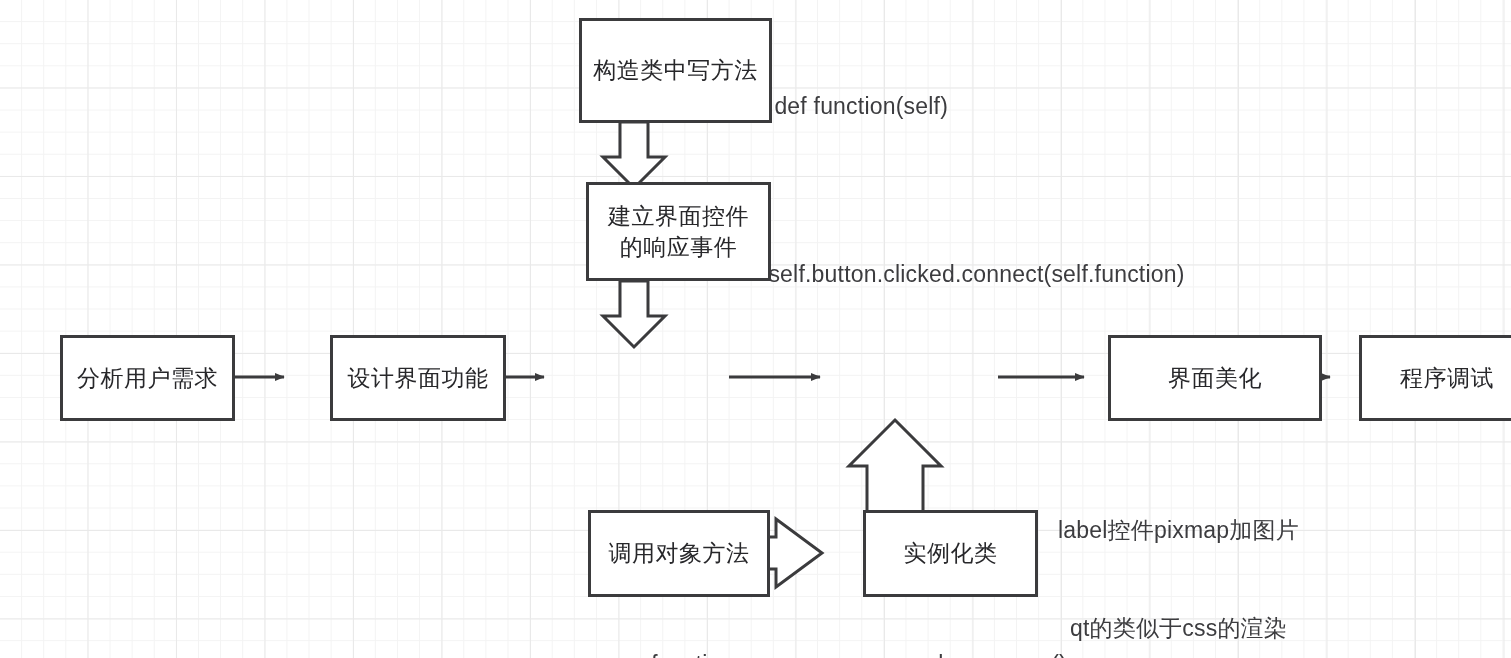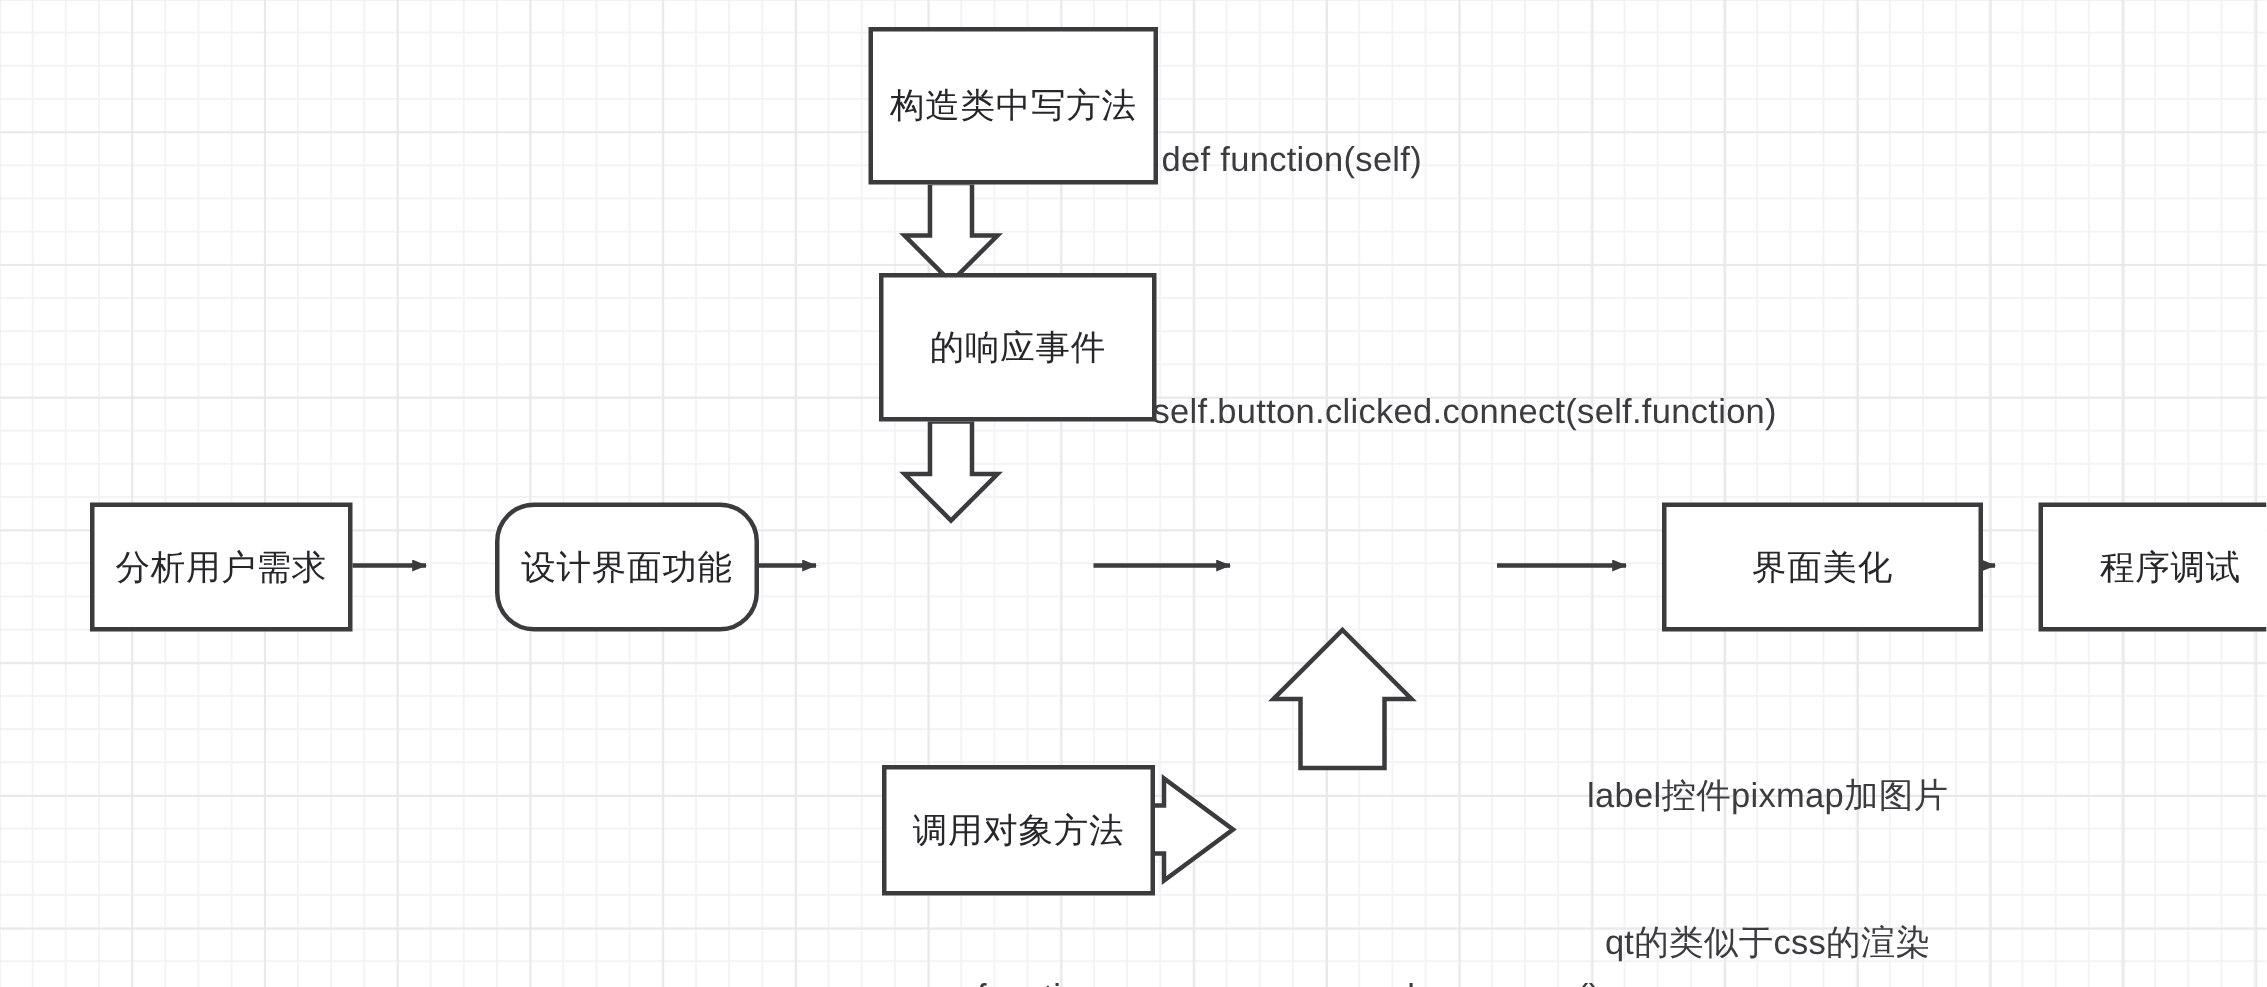--- a/index.html
+++ b/index.html
@@ -87,46 +87,50 @@
 
     <path d="M895,420 L941,466 L923,466 L923,512 L867,512 L867,466 L849,466 Z" fill="#ffffff" stroke="#3b3b3d" stroke-width="3" stroke-linejoin="miter"></path>
 
     <path d="M729,537 L776,537 L776,519 L822,553 L776,587 L776,569 L729,569 Z" fill="#ffffff" stroke="#3b3b3d" stroke-width="3" stroke-linejoin="miter"></path>
   </svg>
 
   <div class="node" style="left:19px; top:335px; width:175px; height:86px;">
     <span>分析用户需求</span>
   </div>
 
-  <div class="node" style="left:289px; top:335px; width:176px; height:86px;border-radius:26px;">
+  <div class="node" style="left:289px; top:335px; width:176px; height:86px;">
     <span>设计界面功能</span>
   </div>
 
 
 
   <div class="node" style="left:1067px; top:335px; width:214px; height:86px;">
     <span>界面美化</span>
   </div>
 
   <div class="node" style="left:1318px; top:335px; width:176px; height:86px;">
     <span>程序调试</span>
   </div>
 
   <div class="node" style="left:538px; top:18px; width:193px; height:105px;">
     <span>构造类中写方法</span>
   </div>
 
   <div class="node" style="left:545px; top:182px; width:185px; height:99px; flex-direction:column;">
+    <span>建立界面控件</span>
     <span>的响应事件</span>
   </div>
 
   <div class="node" style="left:547px; top:510px; width:182px; height:87px;">
     <span>调用对象方法</span>
   </div>
 
+  <div class="node" style="left:822px; top:510px; width:175px; height:87px;">
+    <span>实例化类</span>
+  </div>
 
   <div class="note" style="left:748px; top:57px;">
     <span>def function(self)</span>
   </div>
 
   <div class="note" style="left:742px; top:225px;text-align:right;">
     <span>self.button.clicked.connect(self.function)</span>
   </div>
 
   <div class="note center" style="left:1058px; top:449px;">

